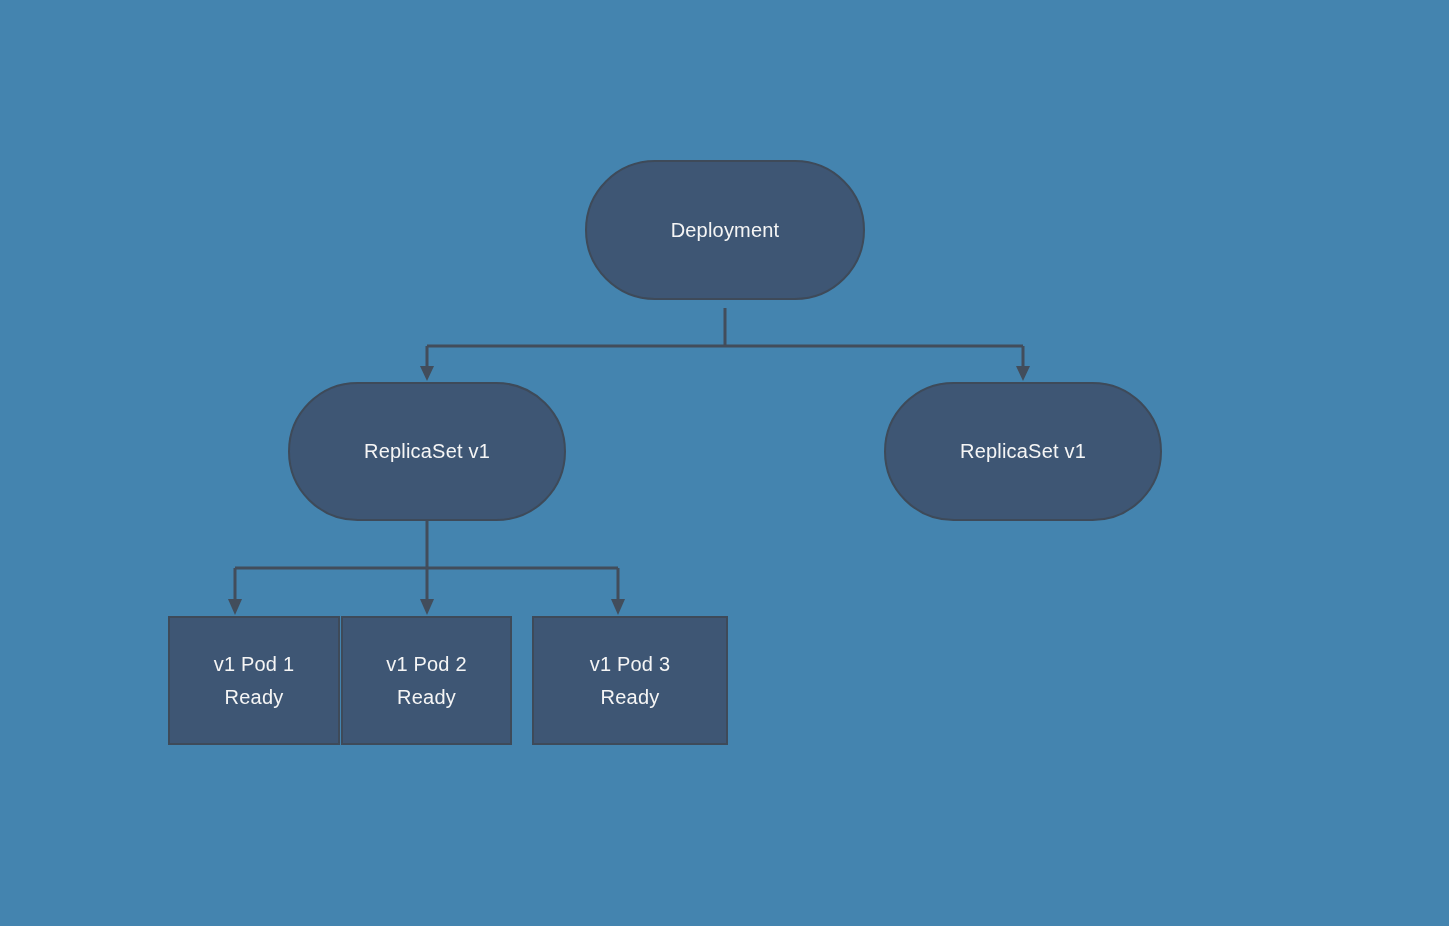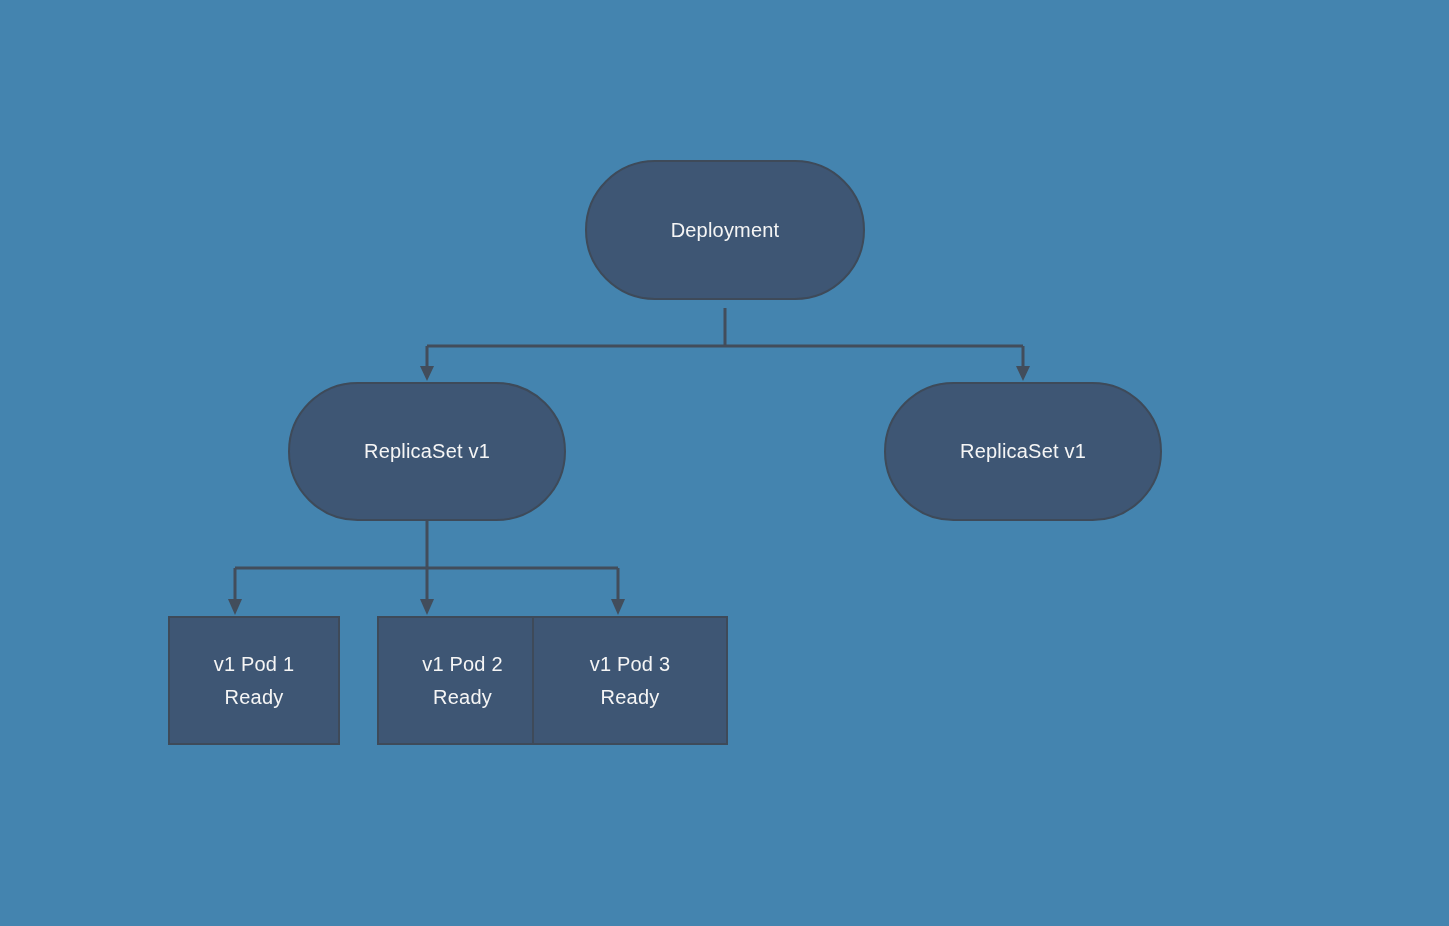--- a/index.html
+++ b/index.html
@@ -51,21 +51,21 @@
   }
   .node .label { display: block; }
   .node.rect .label { line-height: 1.0; }
   .node.rect .status { display: block; margin-top: 13px; line-height: 1.0; }
 
   
   #node-deployment      { left: 585px; top: 160px; width: 280px; height: 140px; }
   #node-replicaset-left { left: 288px; top: 382px; width: 278px; height: 139px; }
   #node-replicaset-right{ left: 884px; top: 382px; width: 278px; height: 139px; }
   #node-pod-1           { left: 148px; top: 616px; width: 172px; height: 129px; margin-left: 20px; }
-  #node-pod-2           { left: 341px; top: 616px; width: 171px; height: 129px; margin-left: 36px; }
+  #node-pod-2           { left: 341px; top: 616px; width: 171px; height: 129px; }
   #node-pod-3           { left: 532px; top: 616px; width: 196px; height: 129px; }
 </style>
 </head>
 <body>
 
 <div class="canvas">
 
   <svg class="connectors" viewBox="0 0 1449 926">
     <g stroke="#424d5b" stroke-width="3" fill="none">
 

